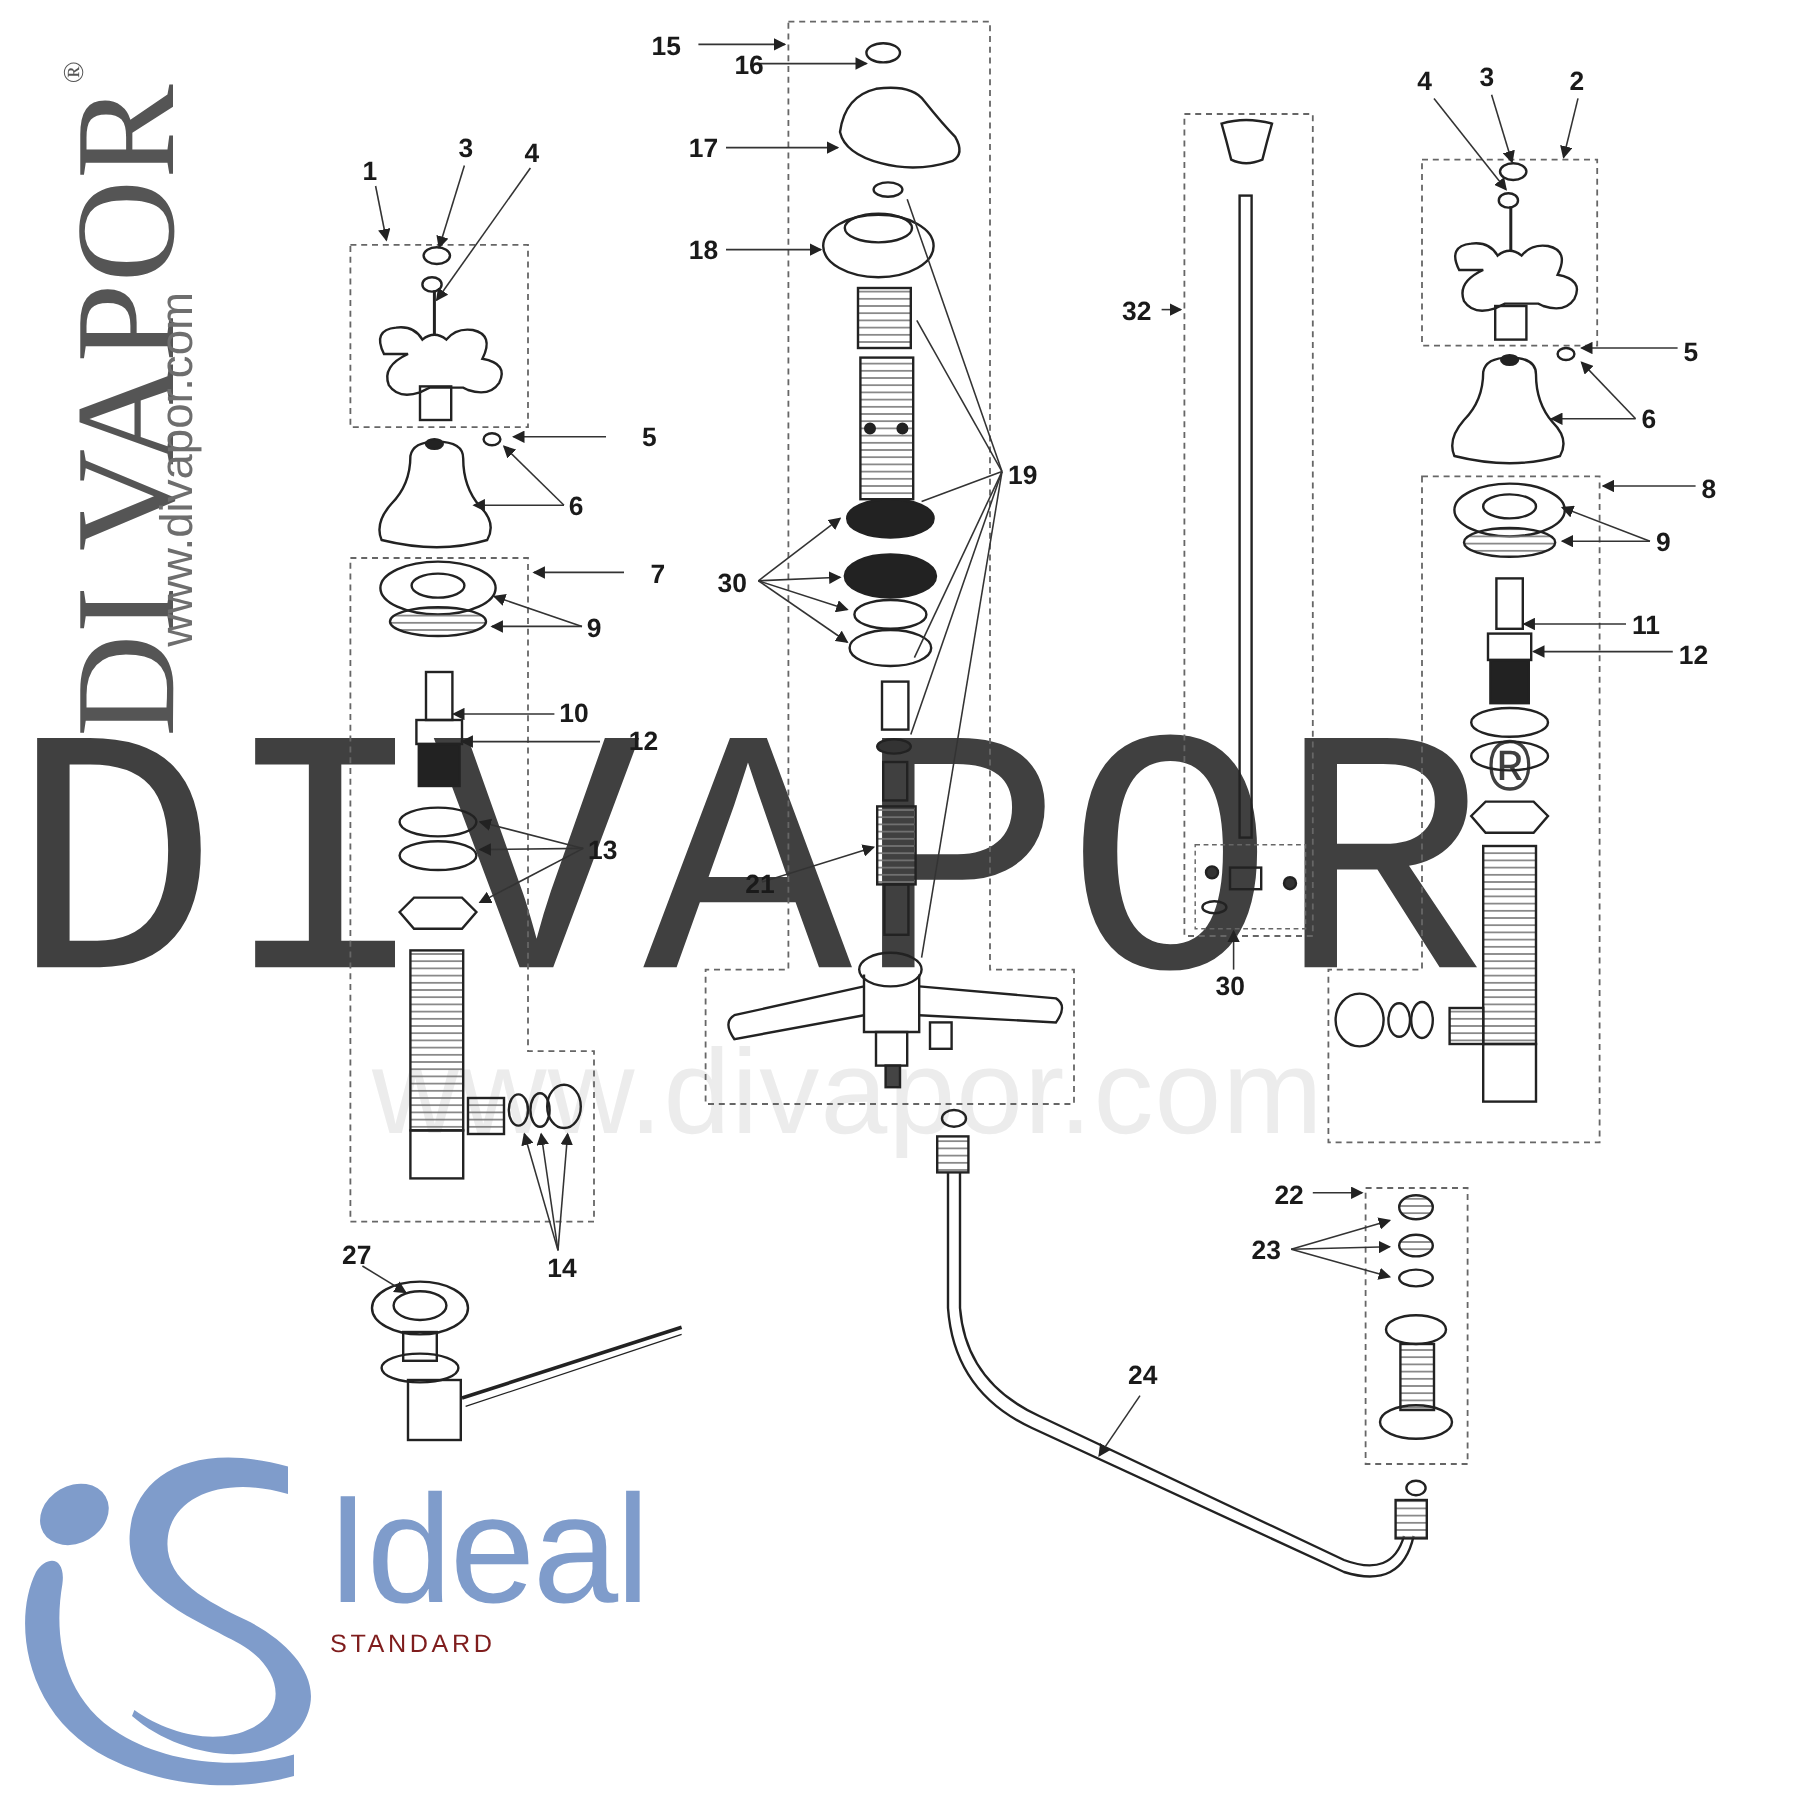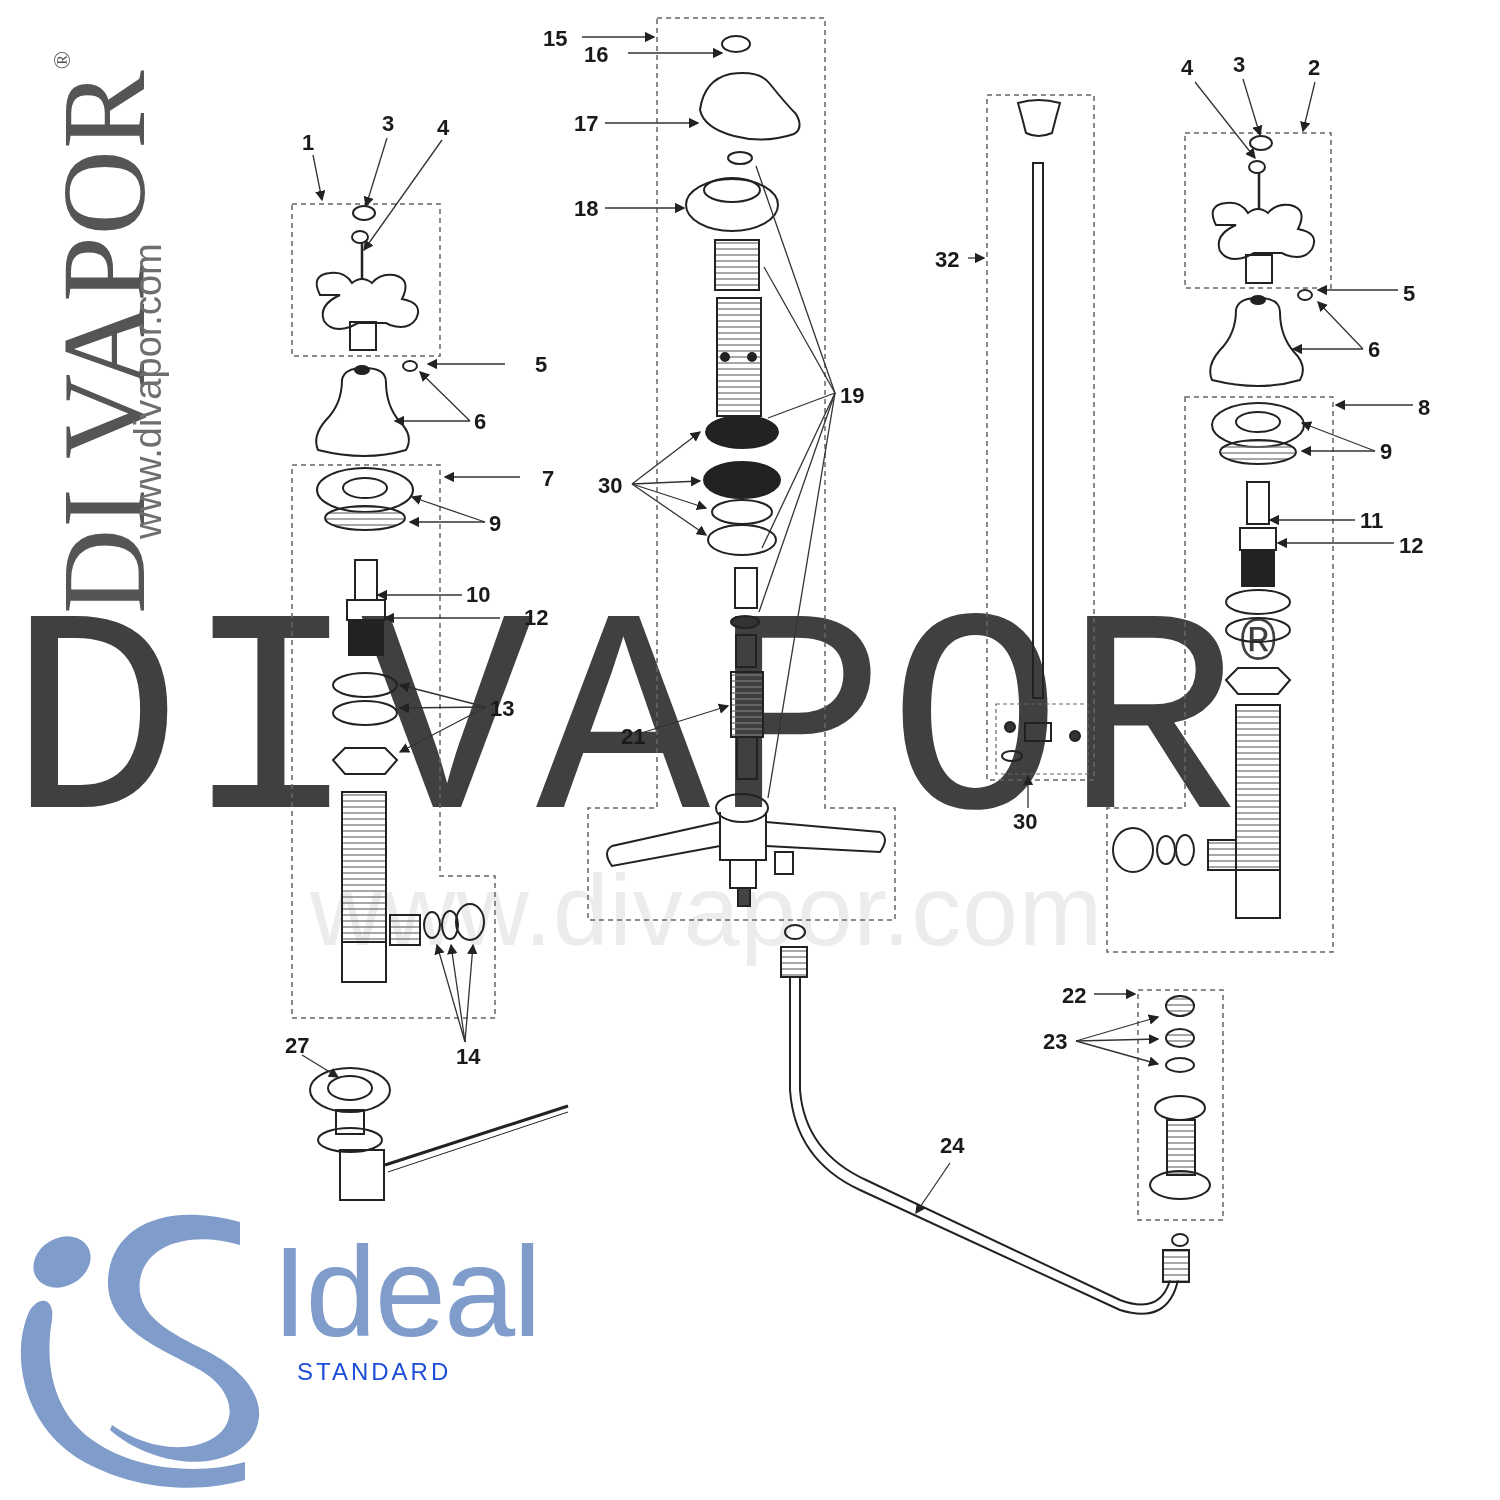--- a/index.html
+++ b/index.html
@@ -7,21 +7,21 @@
   .wm-big { position:absolute; left:8px; top:585px; font-family:Liberation Mono, monospace; font-size:290px; color:#404040; letter-spacing:2px; line-height:1; white-space:nowrap; }
   .wm-big sup { font-size:60px; vertical-align:top; position:relative; top:30px; }
   .wm-url { position:absolute; left:310px; top:860px; font-family:"Liberation Sans", sans-serif; font-size:100px; font-weight:300; color:#ececec; line-height:1; white-space:nowrap; letter-spacing:1px; }
   .brand-vert { position:absolute; left:0; top:0; width:200px; height:620px; }
   .brand-vert .name { position:absolute; left:-195px; top:255px; width:600px; transform:rotate(-90deg); transform-origin:center; font-family:"Liberation Serif", serif; font-size:118px; color:#555; line-height:1; letter-spacing:1px; white-space:nowrap; }
   .brand-vert .name sup { font-size:24px; vertical-align:top; position:relative; top:4px; }
   .brand-vert .url { position:absolute; left:-82px; top:290px; width:460px; transform:rotate(-90deg); transform-origin:center; font-size:38px; color:#6e6e6e; line-height:1; white-space:nowrap; }
   .lbl { position:absolute; font-size:22px; font-weight:bold; color:#1a1a1a; line-height:1; }
   .logo { position:absolute; left:0; top:1190px; width:480px; height:310px; }
   .logo-word { position:absolute; left:272px; top:1228px; font-size:128px; color:#7f9ccb; font-weight:normal; line-height:1; letter-spacing:-2px;text-align:center; }
-  .logo-std { position:absolute; left:275px; top:1360px; font-size:24px; color:#1d4ed8; letter-spacing:3px; line-height:1;margin-left:22px; }
+  .logo-std { position:absolute; left:275px; top:1360px; font-size:21px; color:#7f1d1d; letter-spacing:3px; line-height:1; }
   svg.diagram { position:absolute; left:0; top:0; }
 </style>
 </head>
 <body>
 
 <div class="wm-big"><span>DIVAPOR</span><sup>®</sup></div>
 <div class="wm-url">www.divapor.com</div>
 
 <div class="brand-vert">
   <div class="name"><span>DI VAPOR</span><sup>®</sup></div>
@@ -252,21 +252,21 @@
   <span class="lbl" style="left:535px;top:354px">5</span>
   <span class="lbl" style="left:474px;top:411px">6</span>
   <span class="lbl" style="left:542px;top:468px">7</span>
   <span class="lbl" style="left:489px;top:513px">9</span>
   <span class="lbl" style="left:466px;top:584px">10</span>
   <span class="lbl" style="left:524px;top:607px">12</span>
   <span class="lbl" style="left:490px;top:698px">13</span>
   <span class="lbl" style="left:456px;top:1046px">14</span>
   <span class="lbl" style="left:285px;top:1035px">27</span>
   <span class="lbl" style="left:543px;top:28px">15</span>
-  <span class="lbl" style="left:584px;top:44px">16</span>
+  <span class="lbl" style="left:612px;top:44px">16</span>
   <span class="lbl" style="left:574px;top:113px">17</span>
   <span class="lbl" style="left:574px;top:198px">18</span>
   <span class="lbl" style="left:840px;top:385px">19</span>
   <span class="lbl" style="left:598px;top:475px">30</span>
   <span class="lbl" style="left:621px;top:726px">21</span>
   <span class="lbl" style="left:935px;top:249px">32</span>
   <span class="lbl" style="left:1013px;top:811px">30</span>
   <span class="lbl" style="left:1181px;top:57px">4</span>
   <span class="lbl" style="left:1233px;top:54px">3</span>
   <span class="lbl" style="left:1308px;top:57px">2</span>

